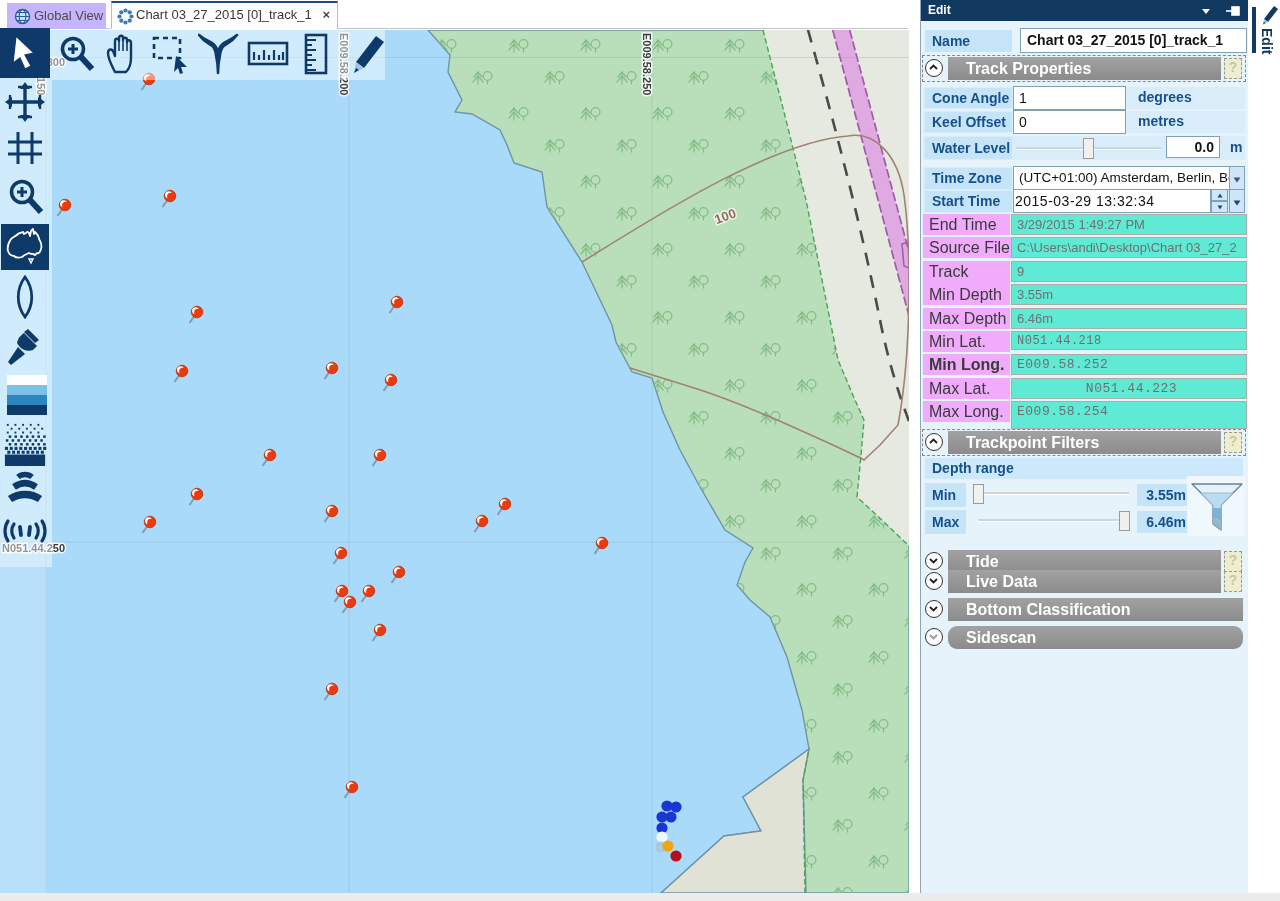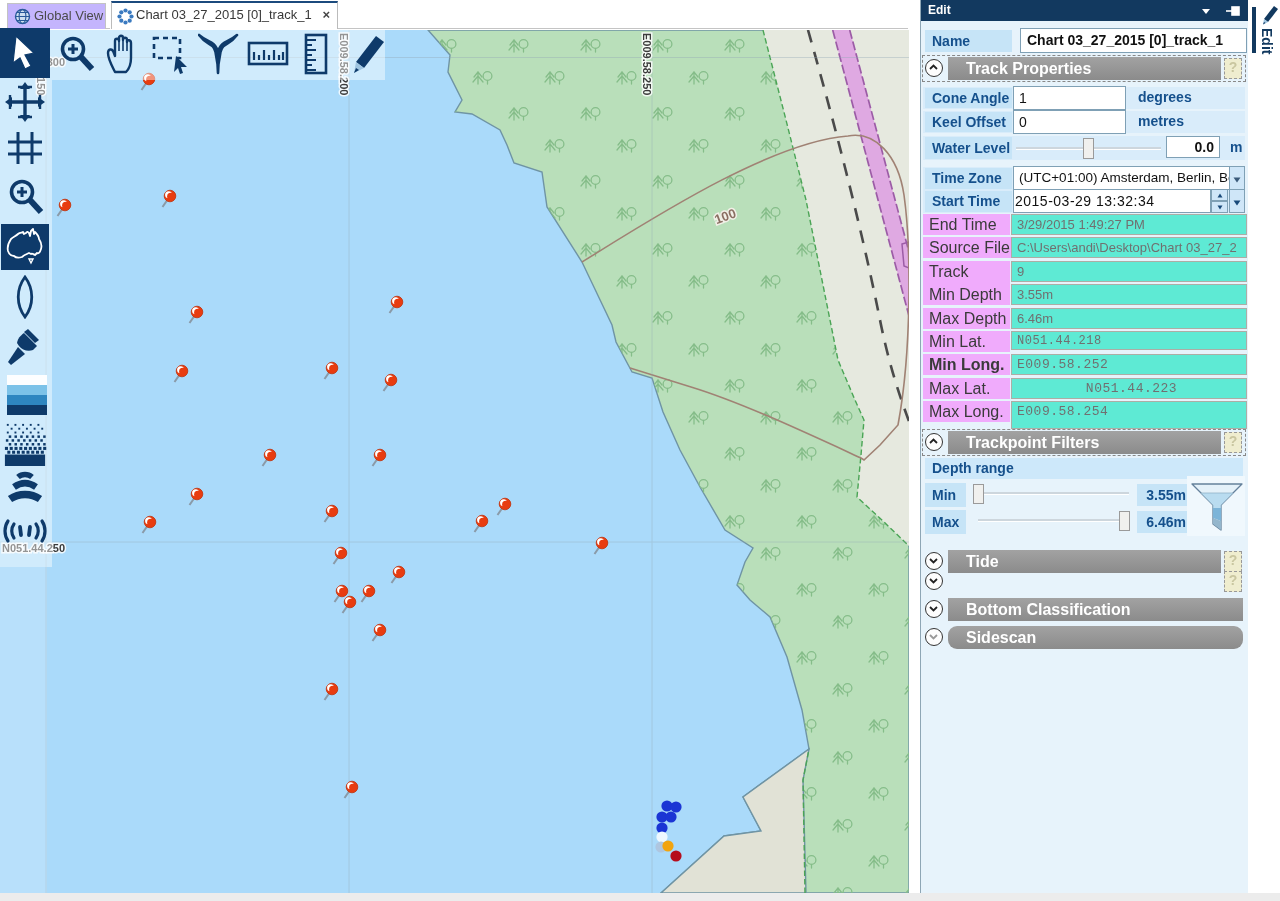--- a/index.html
+++ b/index.html
@@ -592,20 +592,21 @@
       <div class="circ"><svg width="15" height="15" viewBox="0 0 15 15">
               <path d="M4 6 L7.5 9.5 L11 6" fill="none" stroke="#222" stroke-width="1.8"></path>
             </svg></div>
       <div class="bar" style="width:273px;">Tide</div>
       <div class="q" style="left:301px;">?</div>
     </div>
     <div class="shead" style="top:569px;">
       <div class="circ"><svg width="15" height="15" viewBox="0 0 15 15">
               <path d="M4 6 L7.5 9.5 L11 6" fill="none" stroke="#222" stroke-width="1.8"></path>
             </svg></div>
+      <div class="bar" style="width:273px;">Live Data</div>
       <div class="q" style="left:301px;">?</div>
     </div>
     <div class="shead" style="top:597px;">
       <div class="circ"><svg width="15" height="15" viewBox="0 0 15 15">
               <path d="M4 6 L7.5 9.5 L11 6" fill="none" stroke="#222" stroke-width="1.8"></path>
             </svg></div>
       <div class="bar" style="width:295px;">Bottom Classification</div>
 
     </div>
     <div class="shead" style="top:625px;">

